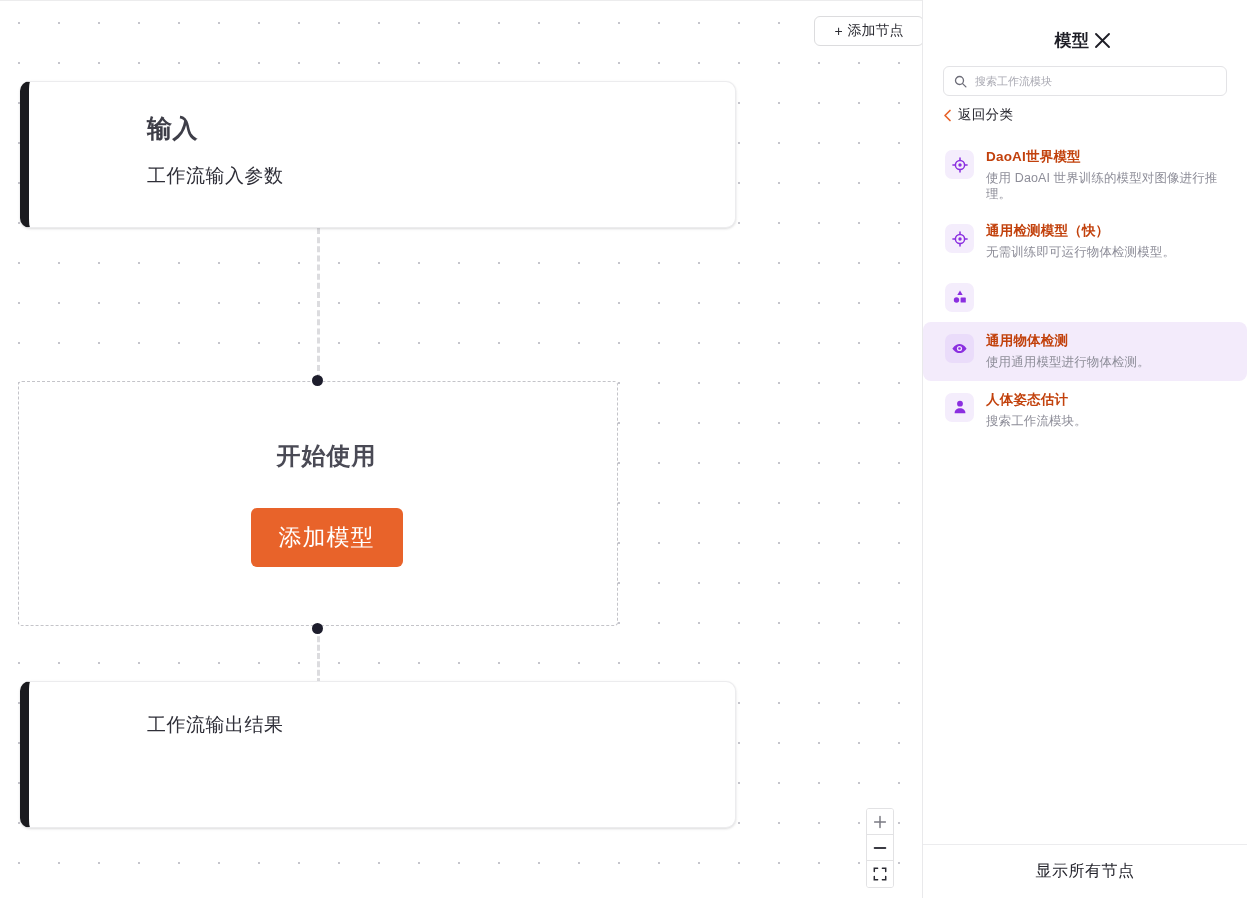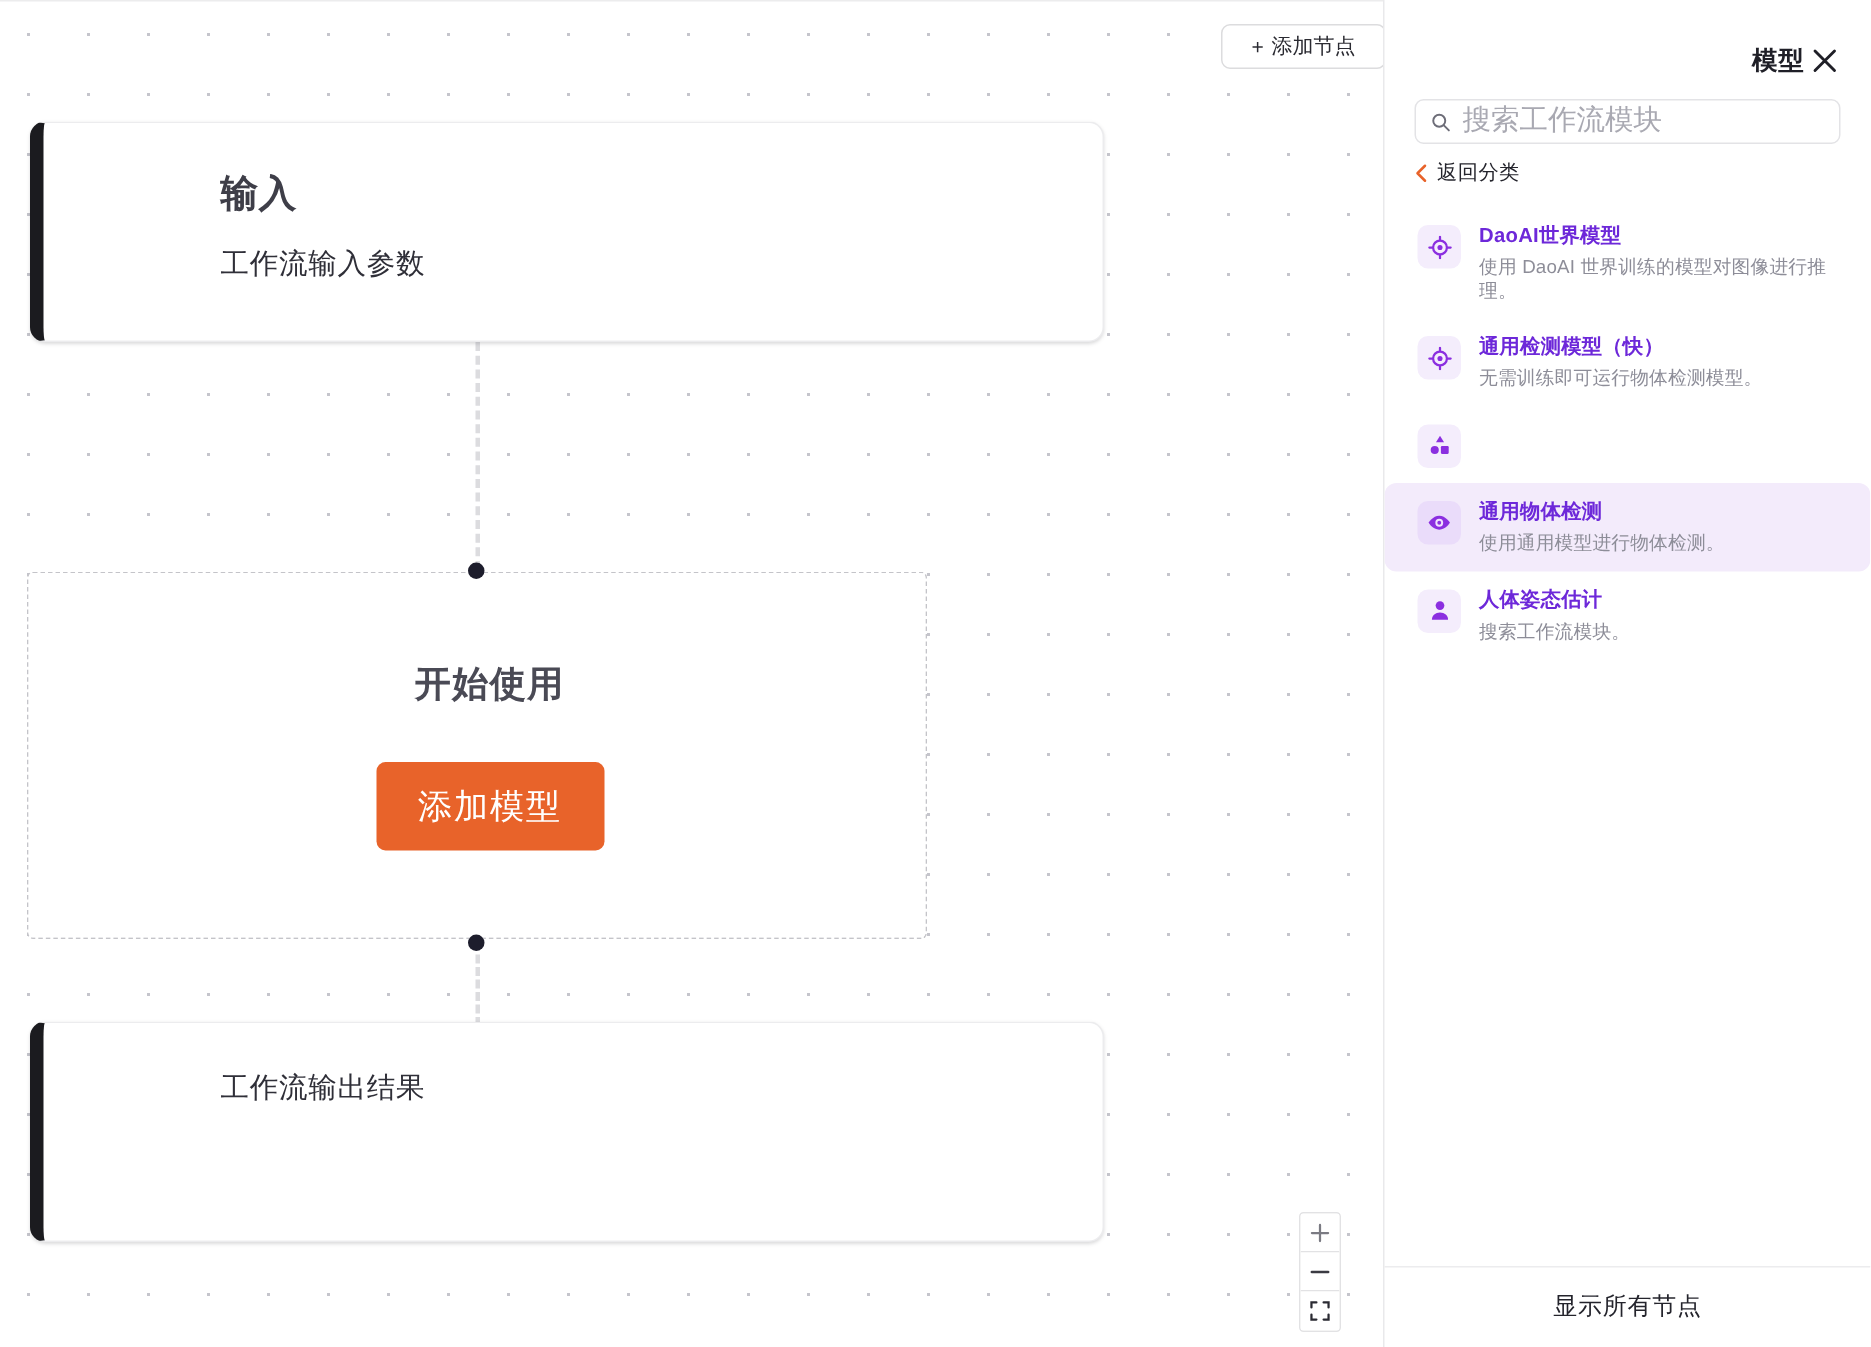--- a/index.html
+++ b/index.html
@@ -181,21 +181,21 @@
     width: 325px;
     height: 898px;
     background: #ffffff;
     border-left: 1px solid #e9e9eb;
     display: flex;
     flex-direction: column;
   }
   .sidebar-header {
     display: flex;
     align-items: center;
-    justify-content: flex-end;
+    justify-content: center;
     padding: 24px 18px 0 18px;
     height: 56px;
   }
   .sidebar-title {
     font-size: 17px;
     font-weight: 700;
     color: #1f1f27;
     letter-spacing: 0.5px;
   }
   .close-icon {
@@ -216,21 +216,21 @@
     border-radius: 6px;
     display: flex;
     align-items: center;
     padding: 0 10px;
     gap: 8px;
   }
   .search-icon { flex: 0 0 auto; color: #6d6d78; display: flex; }
   .search-input {
     border: none;
     outline: none;
-    font-size: 19px;
+    font-size: 11px;
     font-family: inherit;
     color: #2b2b33;
     width: 100%;
     background: transparent;
   }
   .search-input::placeholder { color: #a9a9b2; }
 
   .back-row {
     display: flex;
     align-items: center;
@@ -264,21 +264,21 @@
     display: flex;
     align-items: center;
     justify-content: center;
     margin-top: 2px;
   }
   .model-item.selected .model-icon { background: #eadcfa; }
   .model-text { display: flex; flex-direction: column; gap: 5px; }
   .model-name {
     font-size: 13.5px;
     font-weight: 700;
-    color: #6d28d9;
+    color: #c2410c;
     letter-spacing: 0.2px;
   }
   .model-desc {
     font-size: 12.5px;
     color: #8d8d98;
     letter-spacing: 0.1px;
     line-height: 1.25;
   }
 
   .sidebar-footer {

